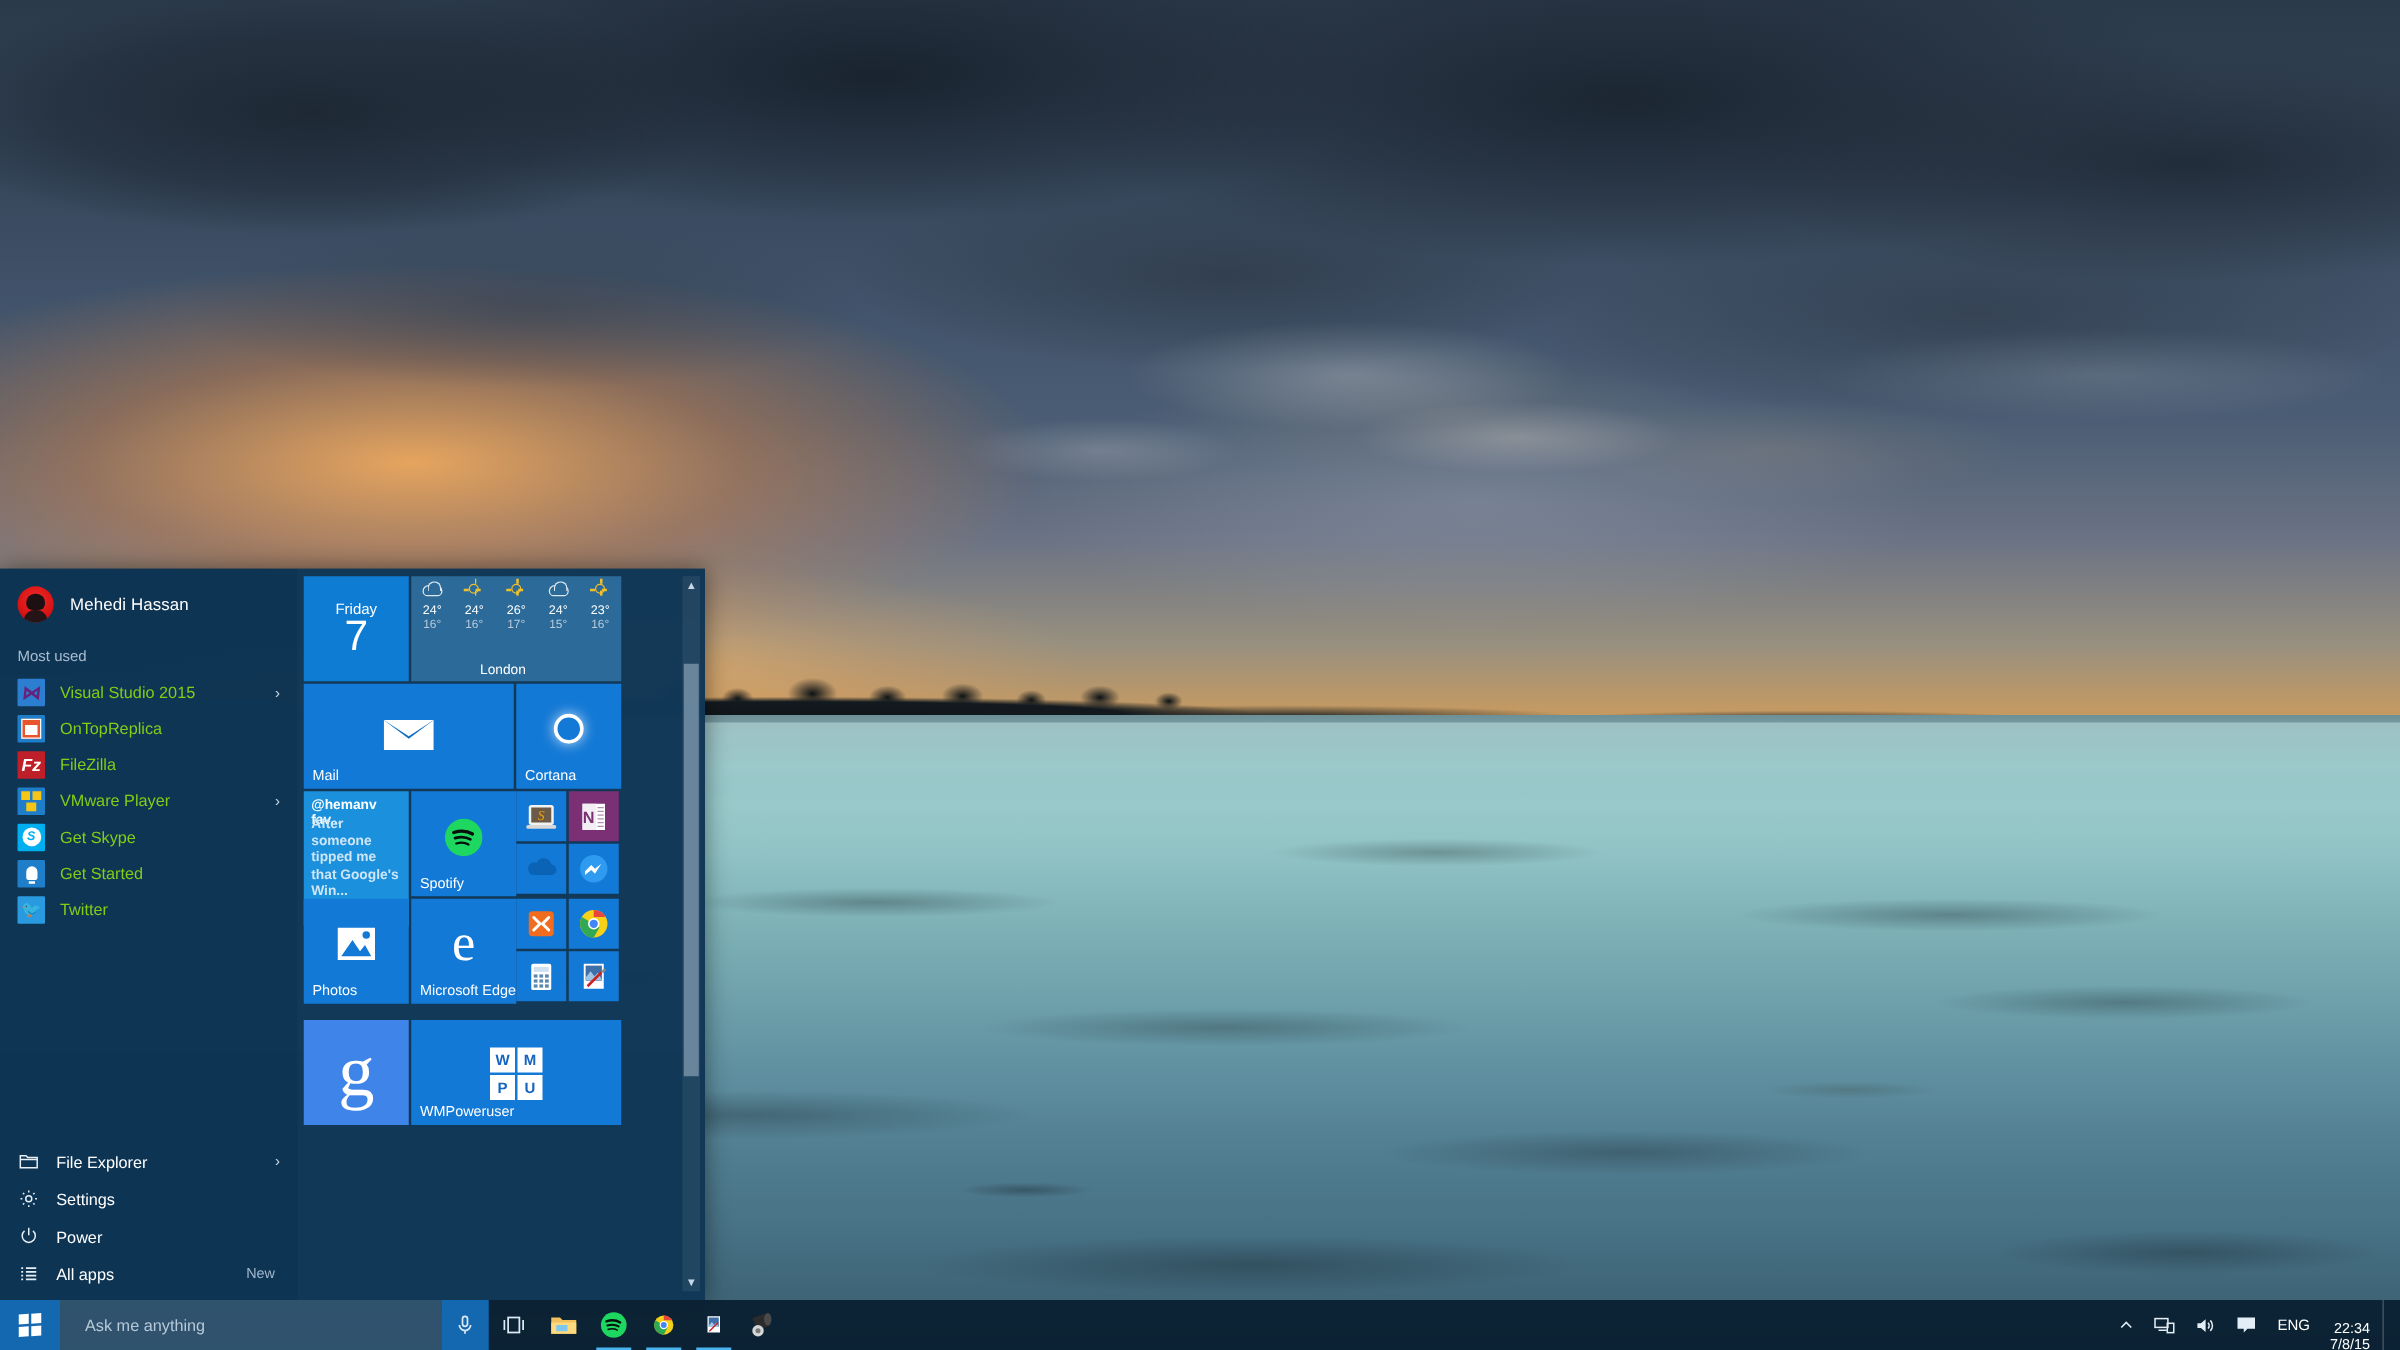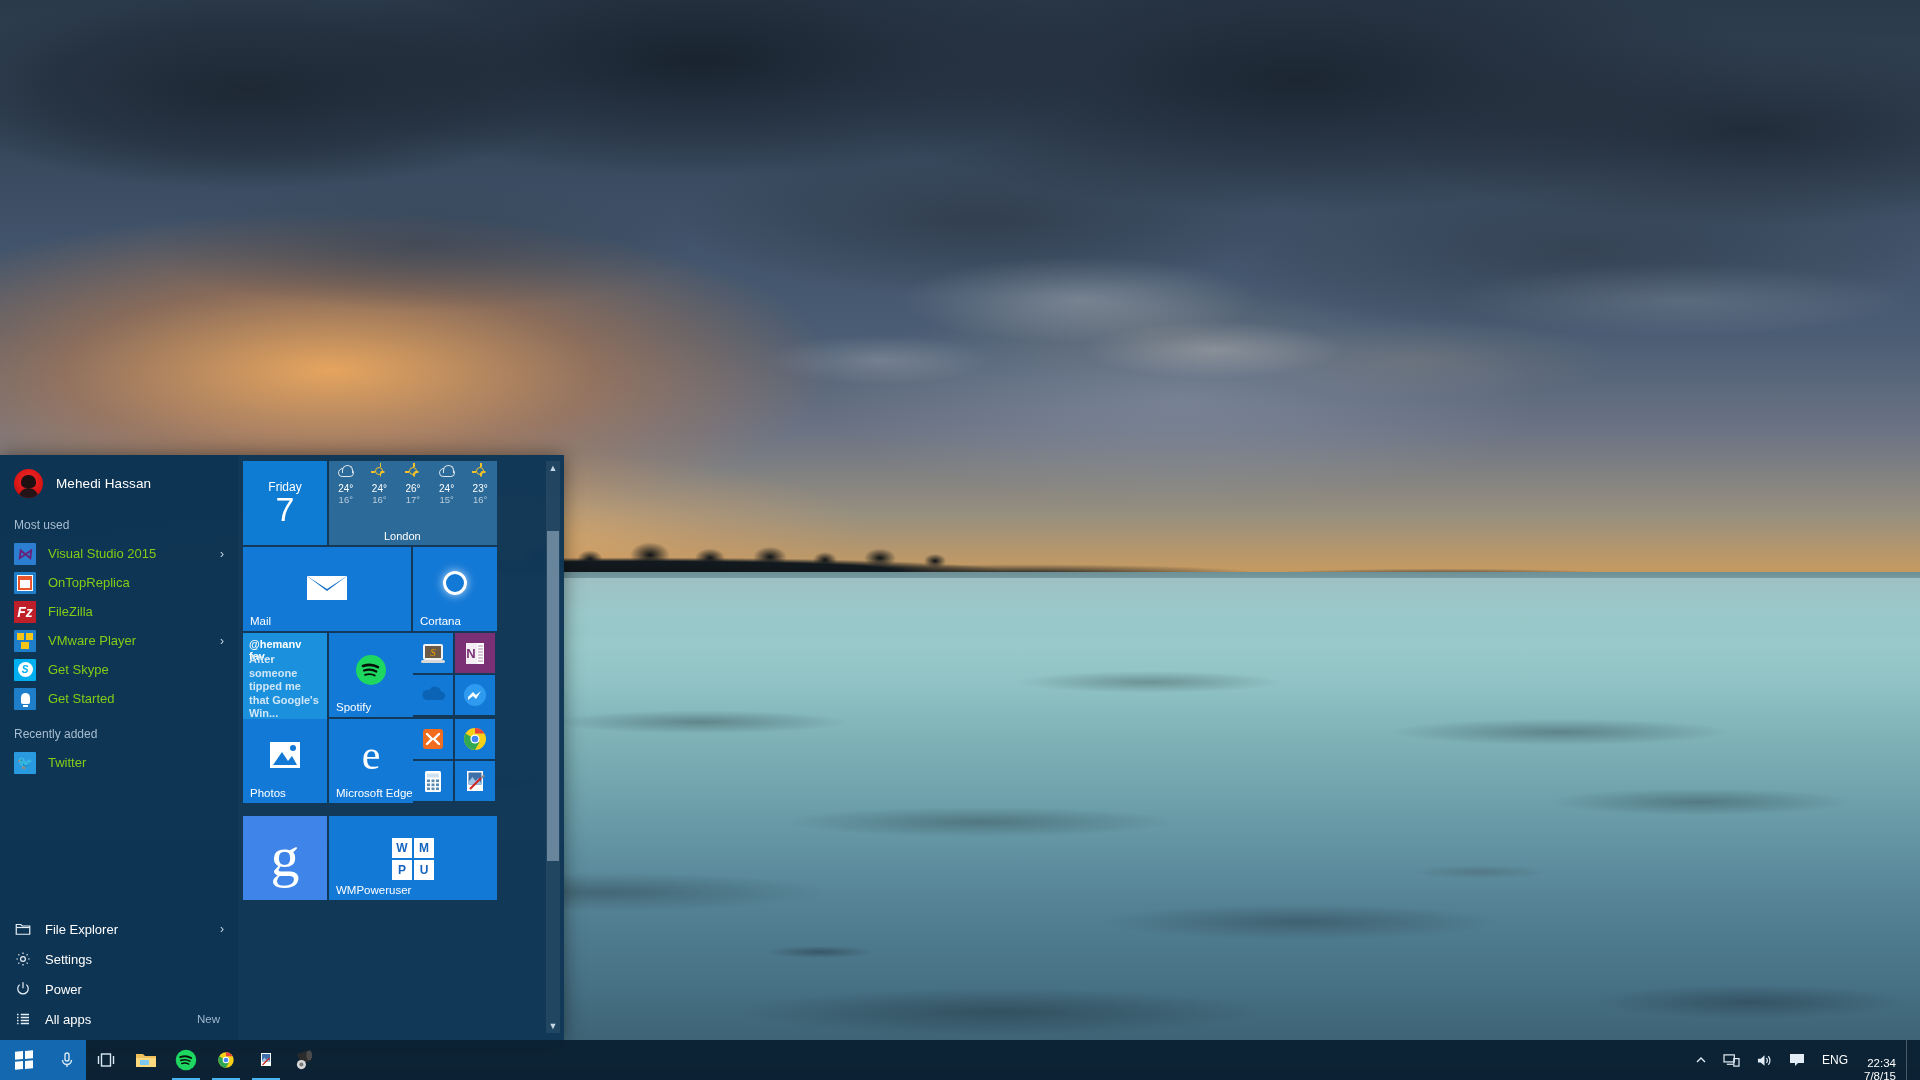--- a/index.html
+++ b/index.html
@@ -346,21 +346,20 @@
       </div>
 
       <div class="app-row">
         <div class="app-ico ic-gs">
             <span class="g"></span>
           </div>
         <div class="app-name">Get Started</div>
       </div>
     </div>
 
-    <div class="section-label" style="padding-top:14px">Recently added</div>
 
     <div class="app-list">
       <div class="app-row">
         <div class="app-ico ic-tw">
             <span class="g">🐦</span>
           </div>
         <div class="app-name">Twitter</div>
       </div>
     </div>
 
@@ -604,20 +603,23 @@
 
   <div id="start-button">
     <div class="win-logo">
       <span></span>
         <span></span>
         <span></span>
         <span></span>
     </div>
   </div>
 
+  <div id="search-box">
+    <div id="search-text">Ask me anything</div>
+  </div>
 
   <div id="mic-button">
     <svg width="16" height="18" viewBox="0 0 16 18" fill="none" stroke="#dbe9f5" stroke-width="1.4">
       <rect x="6" y="2" width="4" height="8" rx="2"></rect>
       <path d="M3.5 9a4.5 4.5 0 0 0 9 0M8 13.5V16"></path>
     </svg>
   </div>
 
   <div class="tb-btn">
     <svg width="20" height="16" viewBox="0 0 20 16" fill="none" stroke="#dbe9f5" stroke-width="1.4">

